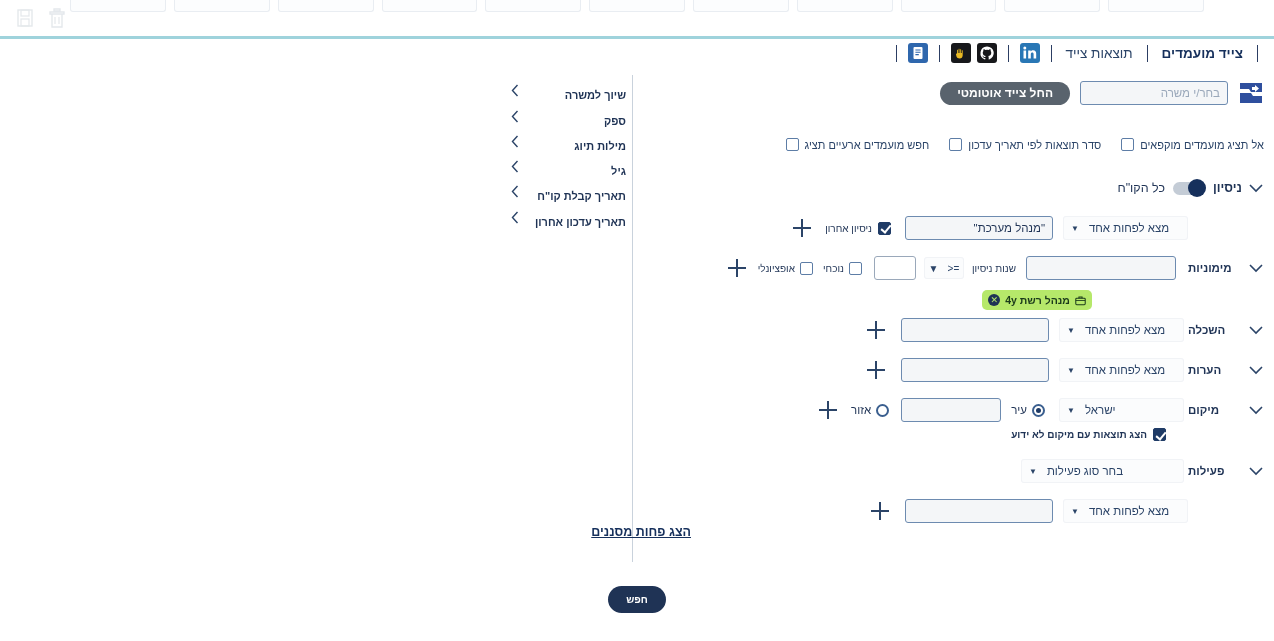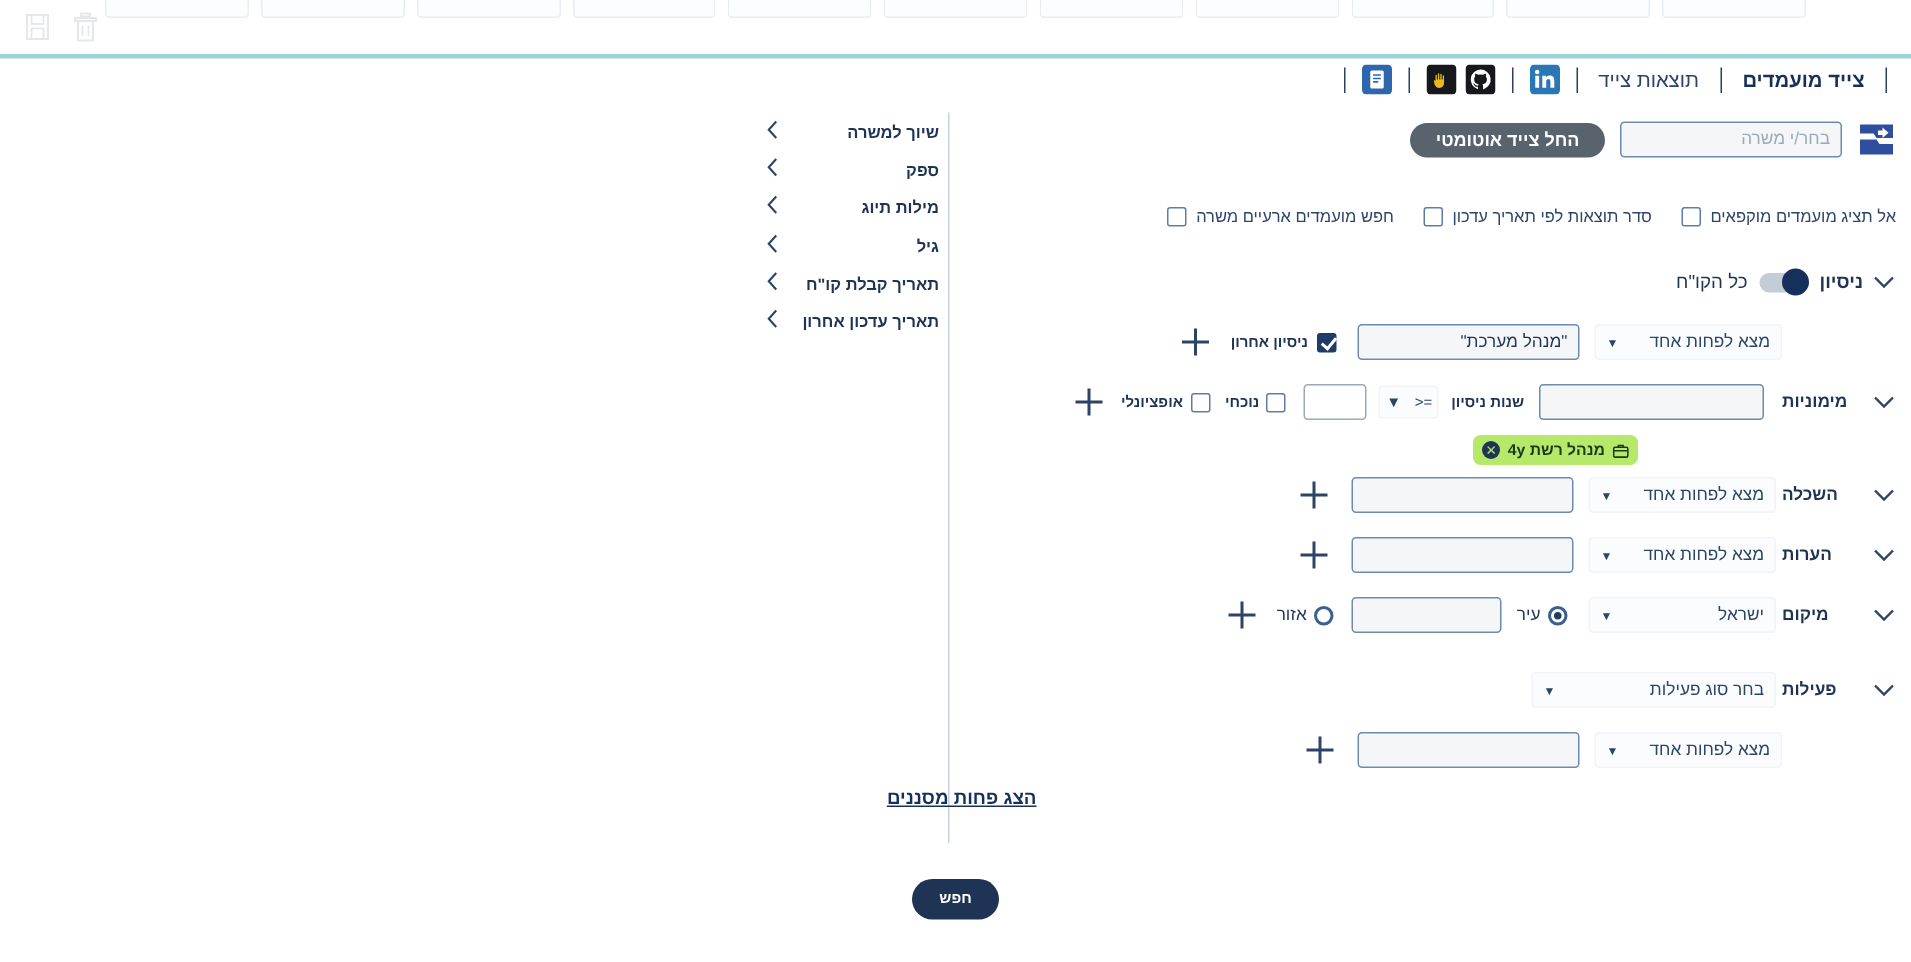--- a/index.html
+++ b/index.html
@@ -84,36 +84,36 @@
              border-radius:50%; background:#16305c; }
   .togsub { font-size:12.5px; color:#1f3355; }
 
   .sel { height:24px; border:none; background:#fbfcfd; border-radius:3px;
          display:flex; align-items:center; justify-content:space-between;
          direction:rtl; padding:0 8px; cursor:pointer; font-size:11.5px;
          color:#2b4468; box-shadow:0 0 0 1px #f1f3f6 inset; }
   .sel.w125 { width:125px; }
   .sel.w163 { width:163px; }
   .sel .caret { font-size:8px; color:#2b4468; margin-right:10px; }
-  .sel .sellbl { flex:1; text-align:right; white-space:nowrap; }
+  .sel .sellbl { flex:1; text-align:left; white-space:nowrap; }
 
   .tin { height:24px; border:1px solid #6d8bb0; border-radius:3px;
          background:#f4f6f8; font-family:inherit; font-size:11.5px;
          color:#1f3355; text-align:right; padding:0 7px; }
   .tin.w148 { width:148px; }
   .tin.w150 { width:150px; }
   .tin.w100 { width:100px; }
   .tin.w42  { width:42px; background:#fff; border:1px solid #9aa8ba; }
 
   .plus { width:22px; height:22px; cursor:pointer; flex:none; position:relative; }
   .plus::before, .plus::after { content:""; position:absolute; background:#2b4468; }
   .plus::before { left:50%; top:2px; width:2px; height:18px; margin-left:-1px; }
   .plus::after  { top:50%; left:2px; height:2px; width:18px; margin-top:-1px; }
 
-  .minilbl { font-size:10px; font-weight:bold; color:#1f3355; white-space:nowrap; }
+  .minilbl { font-size:10px; font-weight:normal; color:#1f3355; white-space:nowrap; }
   .opsel { width:40px; height:22px; background:#fbfcfd; border-radius:3px;
            display:flex; align-items:center; justify-content:space-around;
            font-size:10px; color:#2b4468; cursor:pointer;
            box-shadow:0 0 0 1px #f1f3f6 inset; }
 
   .radio { width:13px; height:13px; border:2px solid #3b5f8f; border-radius:50%;
            background:#fff; display:inline-block; flex:none; position:relative;
            cursor:pointer; }
   .radio.on::after { content:""; position:absolute; left:2.2px; top:2.2px;
            width:5px; height:5px; border-radius:50%; background:#1f3b66; }
@@ -128,21 +128,21 @@
   .gtag .xbtn { width:12px; height:12px; border-radius:50%; background:#1f3355;
           color:#b6e86a; font-size:9px; line-height:12px; text-align:center;
           cursor:pointer; font-weight:bold; }
 
   .subcb { display:flex; direction:rtl; align-items:center; gap:6px;
            padding-right:108px; margin-top:-2px; }
   .subcb span { font-size:10px; font-weight:bold; color:#1f3355; }
 
   
   .leftlist { position:absolute; top:76px; right:648px; width:120px; }
-  .litem { display:flex; direction:rtl; align-items:center; justify-content:flex-start;
+  .litem { display:flex; direction:rtl; align-items:flex-end; justify-content:flex-start;
            height:25.3px; cursor:pointer; }
   .litem .llbl { flex:1; text-align:right; font-size:11px; font-weight:bold;
                  color:#1f3355; white-space:nowrap; }
   .litem .lchev { width:18px; text-align:center; color:#2b4468; }
 
   
   .lessbtn { position:absolute; top:525px; right:583px; font-size:12.5px;
              font-weight:bold; color:#16305c; text-decoration:underline;
              cursor:pointer; white-space:nowrap;margin-left:32px; }
   .searchbtn { position:absolute; top:586px; right:608px; width:58px; height:27px;
@@ -229,21 +229,21 @@
   <div class="cbrow">
     <label class="cbitem">
       <span>אל תציג מועמדים מוקפאים</span>
       <i class="box"></i>
     </label>
     <label class="cbitem">
       <span>סדר תוצאות לפי תאריך עדכון</span>
       <i class="box"></i>
     </label>
     <label class="cbitem">
-      <span>חפש מועמדים ארעיים משרה</span>
+      <span>חפש מועמדים ארעיים תציג</span>
       <i class="box"></i>
     </label>
   </div>
 
   <div class="vdivider"></div>
 
   <div class="panel">
 
     <div class="frow">
       <div class="chev">
@@ -346,20 +346,24 @@
         <span class="caret">▼</span>
       </div>
       <i class="radio on" style="margin-right:14px;"></i>
       <span class="radlbl" style="margin-right:5px;">עיר</span>
       <input class="tin w100" style="margin-right: 10px;" type="text" value="">
       <i class="radio" style="margin-right:12px;"></i>
       <span class="radlbl" style="margin-right:5px;">אזור</span>
       <div class="plus" style="margin-right:12px;"></div>
     </div>
 
+    <div class="subcb">
+      <i class="box checked"></i>
+      <span>הצג תוצאות עם מיקום לא ידוע</span>
+    </div>
 
     <div class="frow" style="margin-top:10px;">
       <div class="chev">
         <svg width="14" height="9" viewBox="0 0 14 9">
             <path d="M1 1l6 6 6-6" fill="none" stroke="#2b4468" stroke-width="1.6"></path>
           </svg>
       </div>
       <div class="secname">פעילות</div>
       <div class="sel w163" style="margin-right:4px;">
         <span class="sellbl">בחר סוג פעילות</span>

